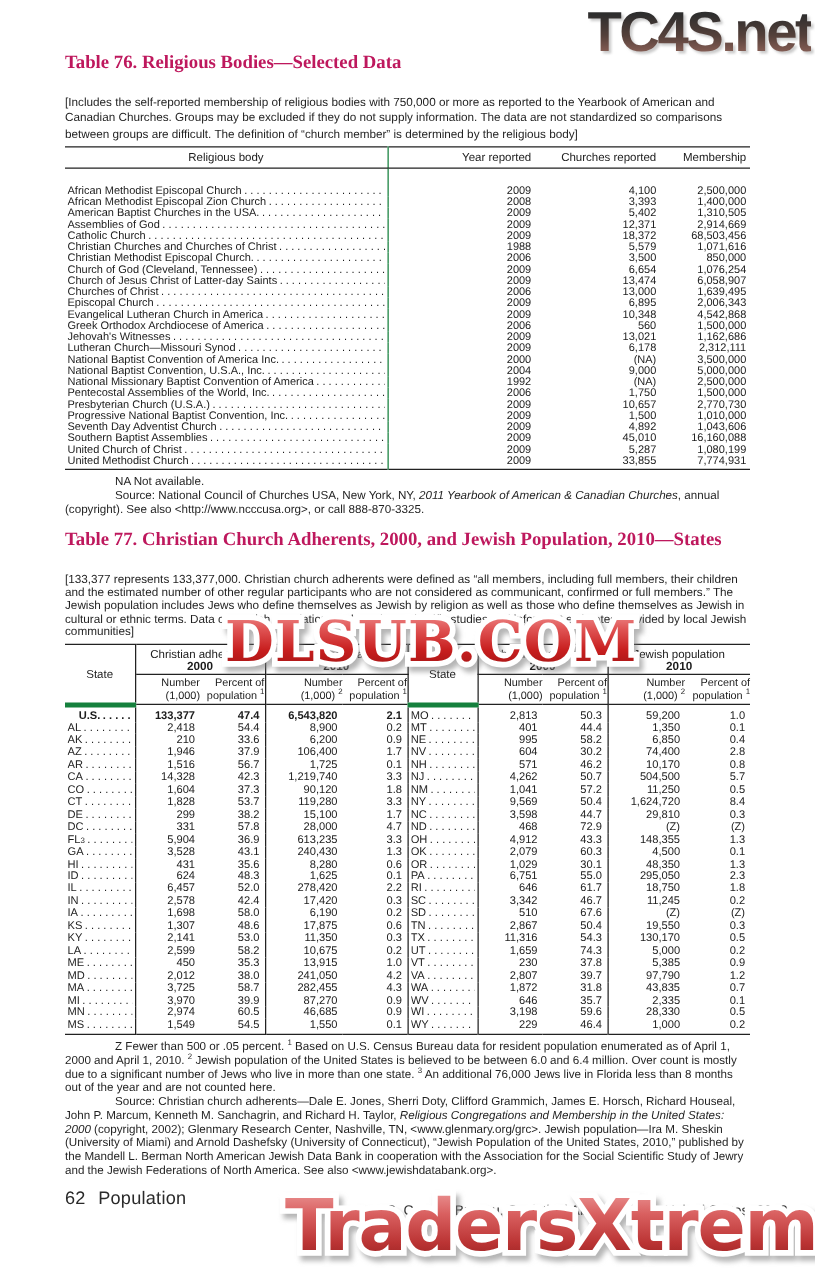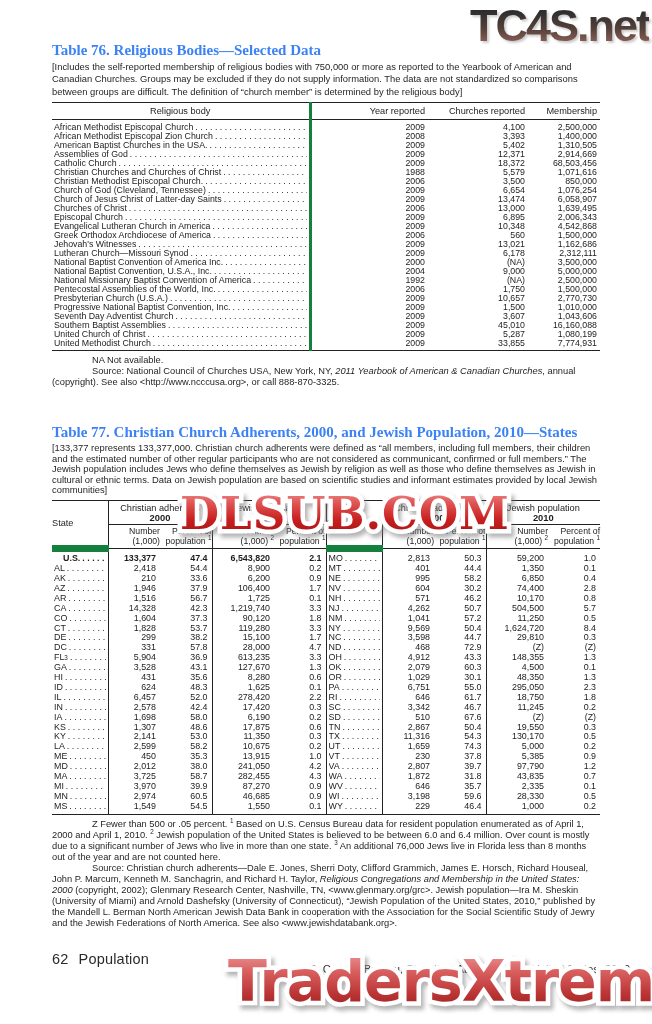--- a/index.html
+++ b/index.html
@@ -4,48 +4,48 @@
 <style>
   *{margin:0;padding:0;box-sizing:border-box}
   html,body{background:#fff}
   .page{position:relative;width:652px;height:1024px;background:#fff;overflow:hidden;
         font-family:"Liberation Sans",sans-serif;color:#1c1c1c;margin:0 auto}
 
   
   .sec{position:absolute;left:52px;width:548px}
   .sec76{top:42px}
   .sec77{top:424px}
-  .ttl{font-family:"Liberation Serif",serif;font-weight:bold;font-size:15px;line-height:17px;color:#3b82f6}
-  .note{font-size:9.4px;line-height:10.6px;margin-top:2px;color:#1f1f1f}
+  .ttl{font-family:"Liberation Serif",serif;font-weight:bold;font-size:15px;line-height:17px;color:#be185d}
+  .note{font-size:9.4px;line-height:10.6px;margin-top:17px;color:#1f1f1f}
   .note76{line-height:12.3px}
 
   
   table{border-collapse:collapse;table-layout:fixed;width:100%}
   sup{font-size:6.3px;vertical-align:4px;line-height:0}
   .cellflex{display:flex;align-items:baseline;width:100%;overflow:hidden}
   .dots{flex:1;overflow:hidden;white-space:nowrap;margin-left:2px;margin-right:2px}
   .dots::after{content:". . . . . . . . . . . . . . . . . . . . . . . . . . . . . . . . . . . . . . . . . . . . . . . . . . . ."}
   .bold{font-weight:bold}
 
   
   .t76{margin-top:4px;border-top:1px solid #222;border-bottom:1px solid #222}
   .t76 th{font-size:9.2px;font-weight:normal;height:17px;vertical-align:middle;
           border-bottom:1px solid #222;white-space:nowrap}
-  .t76 .name{border-right:3px solid #15803d;text-align:left;padding-left:2px}
+  .t76 .name{border-right:1px solid #15803d;text-align:left;padding-left:2px}
   .t76 th.name{text-align:center;padding-left:0}
   .t76 td{font-size:8.8px;line-height:9px;height:9px;white-space:nowrap;overflow:hidden;vertical-align:bottom}
   .t76 .num{text-align:right;padding-right:3px}
-  .t76 tbody tr:first-child td{padding-top:3px}
+  .t76 tbody tr:first-child td{padding-top:13px}
   .t76 tbody tr:last-child td{padding-bottom:2px}
 
   
   .t77{margin-top:4px;border-top:1px solid #222;border-bottom:1px solid #222}
   .t77 th{font-weight:normal;white-space:nowrap;overflow:visible}
   .t77 .br{border-right:1px solid #222}
-  .t77 .st-h{font-size:9.2px;vertical-align:middle;text-align:left;border-bottom:7px solid #15803d}
+  .t77 .st-h{font-size:9.2px;vertical-align:middle;text-align:center;border-bottom:4px solid #15803d}
   .t77 .grp{vertical-align:bottom;border-bottom:1px solid #222;text-align:center;padding:2px 0 1px}
   .t77 .gl{font-size:9.2px;line-height:10px}
   .t77 .gy{font-size:9.4px;line-height:10px;font-weight:bold}
   .t77 .sub{vertical-align:bottom;text-align:right;border-bottom:1px solid #222;padding:2px 0 2px}
   .t77 .sub div{font-size:8.7px;line-height:9.6px}
   .t77 td{font-size:8.9px;line-height:9.9px;height:9.9px;white-space:nowrap;overflow:hidden;vertical-align:bottom}
   .t77 td.num{text-align:right;padding-right:4px}
   .t77 td.st{text-align:right;padding-left:2px}
   .t77 .us .cellflex{padding-left:9px}
   .t77 tbody tr:first-child td{padding-top:2px;height:12px}
@@ -339,21 +339,21 @@
             <td class="num">1,010,000</td>
           </tr>
           <tr>
             <td class="name">
               <span class="cellflex">
                 <span>Seventh Day Adventist Church</span>
                 <span class="dots"></span>
               </span>
             </td>
             <td class="num">2009</td>
-            <td class="num">3,607</td>
+            <td class="num">4,892</td>
             <td class="num">1,043,606</td>
           </tr>
           <tr>
             <td class="name">
               <span class="cellflex">
                 <span>Southern Baptist Assemblies</span>
                 <span class="dots"></span>
               </span>
             </td>
             <td class="num">2009</td>
@@ -708,21 +708,21 @@
           </tr>
           <tr>
             <td class="st br">
               <span class="cellflex">
                 <span>GA</span>
                 <span class="dots"></span>
               </span>
             </td>
             <td class="num">3,528</td>
             <td class="num br">43.1</td>
-            <td class="num">127,670</td>
+            <td class="num">240,430</td>
             <td class="num br">1.3</td>
             <td class="st br">
               <span class="cellflex">
                 <span>OK</span>
                 <span class="dots"></span>
               </span>
             </td>
             <td class="num">2,079</td>
             <td class="num br">60.3</td>
             <td class="num">4,500</td>

